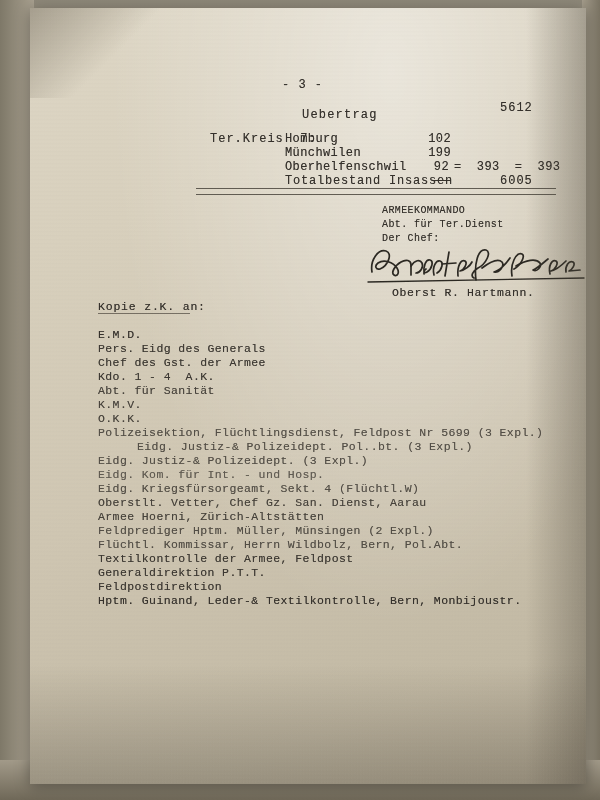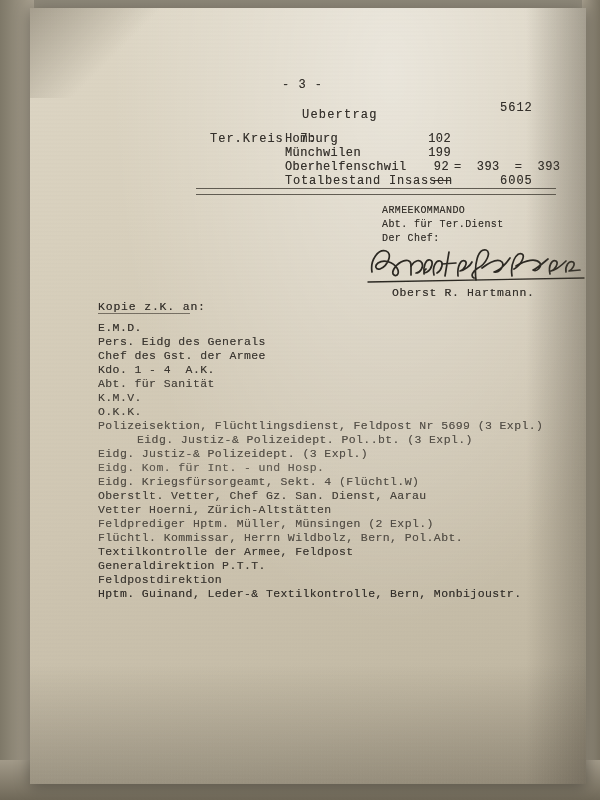--- a/index.html
+++ b/index.html
@@ -197,21 +197,21 @@
     position: absolute;
     left: 68px;
     top: 305px;
     width: 92px;
     border-bottom: 1px solid #4b463d;
     opacity: 0.7;
   }
   .dist-list {
     position: absolute;
     left: 68px;
-    top: 313px;
+    top: 320px;
     font-size: 11.5px;
     line-height: 14.4px;
   }
   .dist-list div { white-space: pre; }
   .d1 { opacity: 0.95; }
   .d2 { opacity: 0.88; }
   .d3 { opacity: 0.80; }
   .d4 { opacity: 0.72; }
   .grain {
     position: absolute;
@@ -284,21 +284,21 @@
       <div class="typed d1" style="position:relative;left:0;top:0;">Kdo. 1 - 4  A.K.</div>
       <div class="typed d2" style="position:relative;left:0;top:0;">Abt. für Sanität</div>
       <div class="typed d2" style="position:relative;left:0;top:0;">K.M.V.</div>
       <div class="typed d2" style="position:relative;left:0;top:0;">O.K.K.</div>
       <div class="typed d3" style="position:relative;left:0;top:0;">Polizeisektion, Flüchtlingsdienst, Feldpost Nr 5699 (3 Expl.)</div>
       <div class="typed d3" style="position:relative;left:0;top:0;padding-left:39px;">Eidg. Justiz-&amp; Polizeidept. Pol..bt. (3 Expl.)</div>
       <div class="typed d3" style="position:relative;left:0;top:0;">Eidg. Justiz-&amp; Polizeidept. (3 Expl.)</div>
       <div class="typed d4" style="position:relative;left:0;top:0;">Eidg. Kom. für Int. - und Hosp.</div>
       <div class="typed d3" style="position:relative;left:0;top:0;">Eidg. Kriegsfürsorgeamt, Sekt. 4 (Flüchtl.W)</div>
       <div class="typed d2" style="position:relative;left:0;top:0;">Oberstlt. Vetter, Chef Gz. San. Dienst, Aarau</div>
-      <div class="typed d2" style="position:relative;left:0;top:0;">Vetter Hoerni, Zürich-Altstätten</div>
+      <div class="typed d2" style="position:relative;left:0;top:0;">Armee Hoerni, Zürich-Altstätten</div>
       <div class="typed d3" style="position:relative;left:0;top:0;">Feldprediger Hptm. Müller, Münsingen (2 Expl.)</div>
       <div class="typed d3" style="position:relative;left:0;top:0;">Flüchtl. Kommissar, Herrn Wildbolz, Bern, Pol.Abt.</div>
       <div class="typed d1" style="position:relative;left:0;top:0;">Textilkontrolle der Armee, Feldpost</div>
       <div class="typed d1" style="position:relative;left:0;top:0;">Generaldirektion P.T.T.</div>
       <div class="typed d1" style="position:relative;left:0;top:0;">Feldpostdirektion</div>
       <div class="typed" style="position:relative;left:0;top:0;">Hptm. Guinand, Leder-&amp; Textilkontrolle, Bern, Monbijoustr.</div>
     </div>
 
     <div id="curl"></div>
     <div id="shadow-right"></div>

